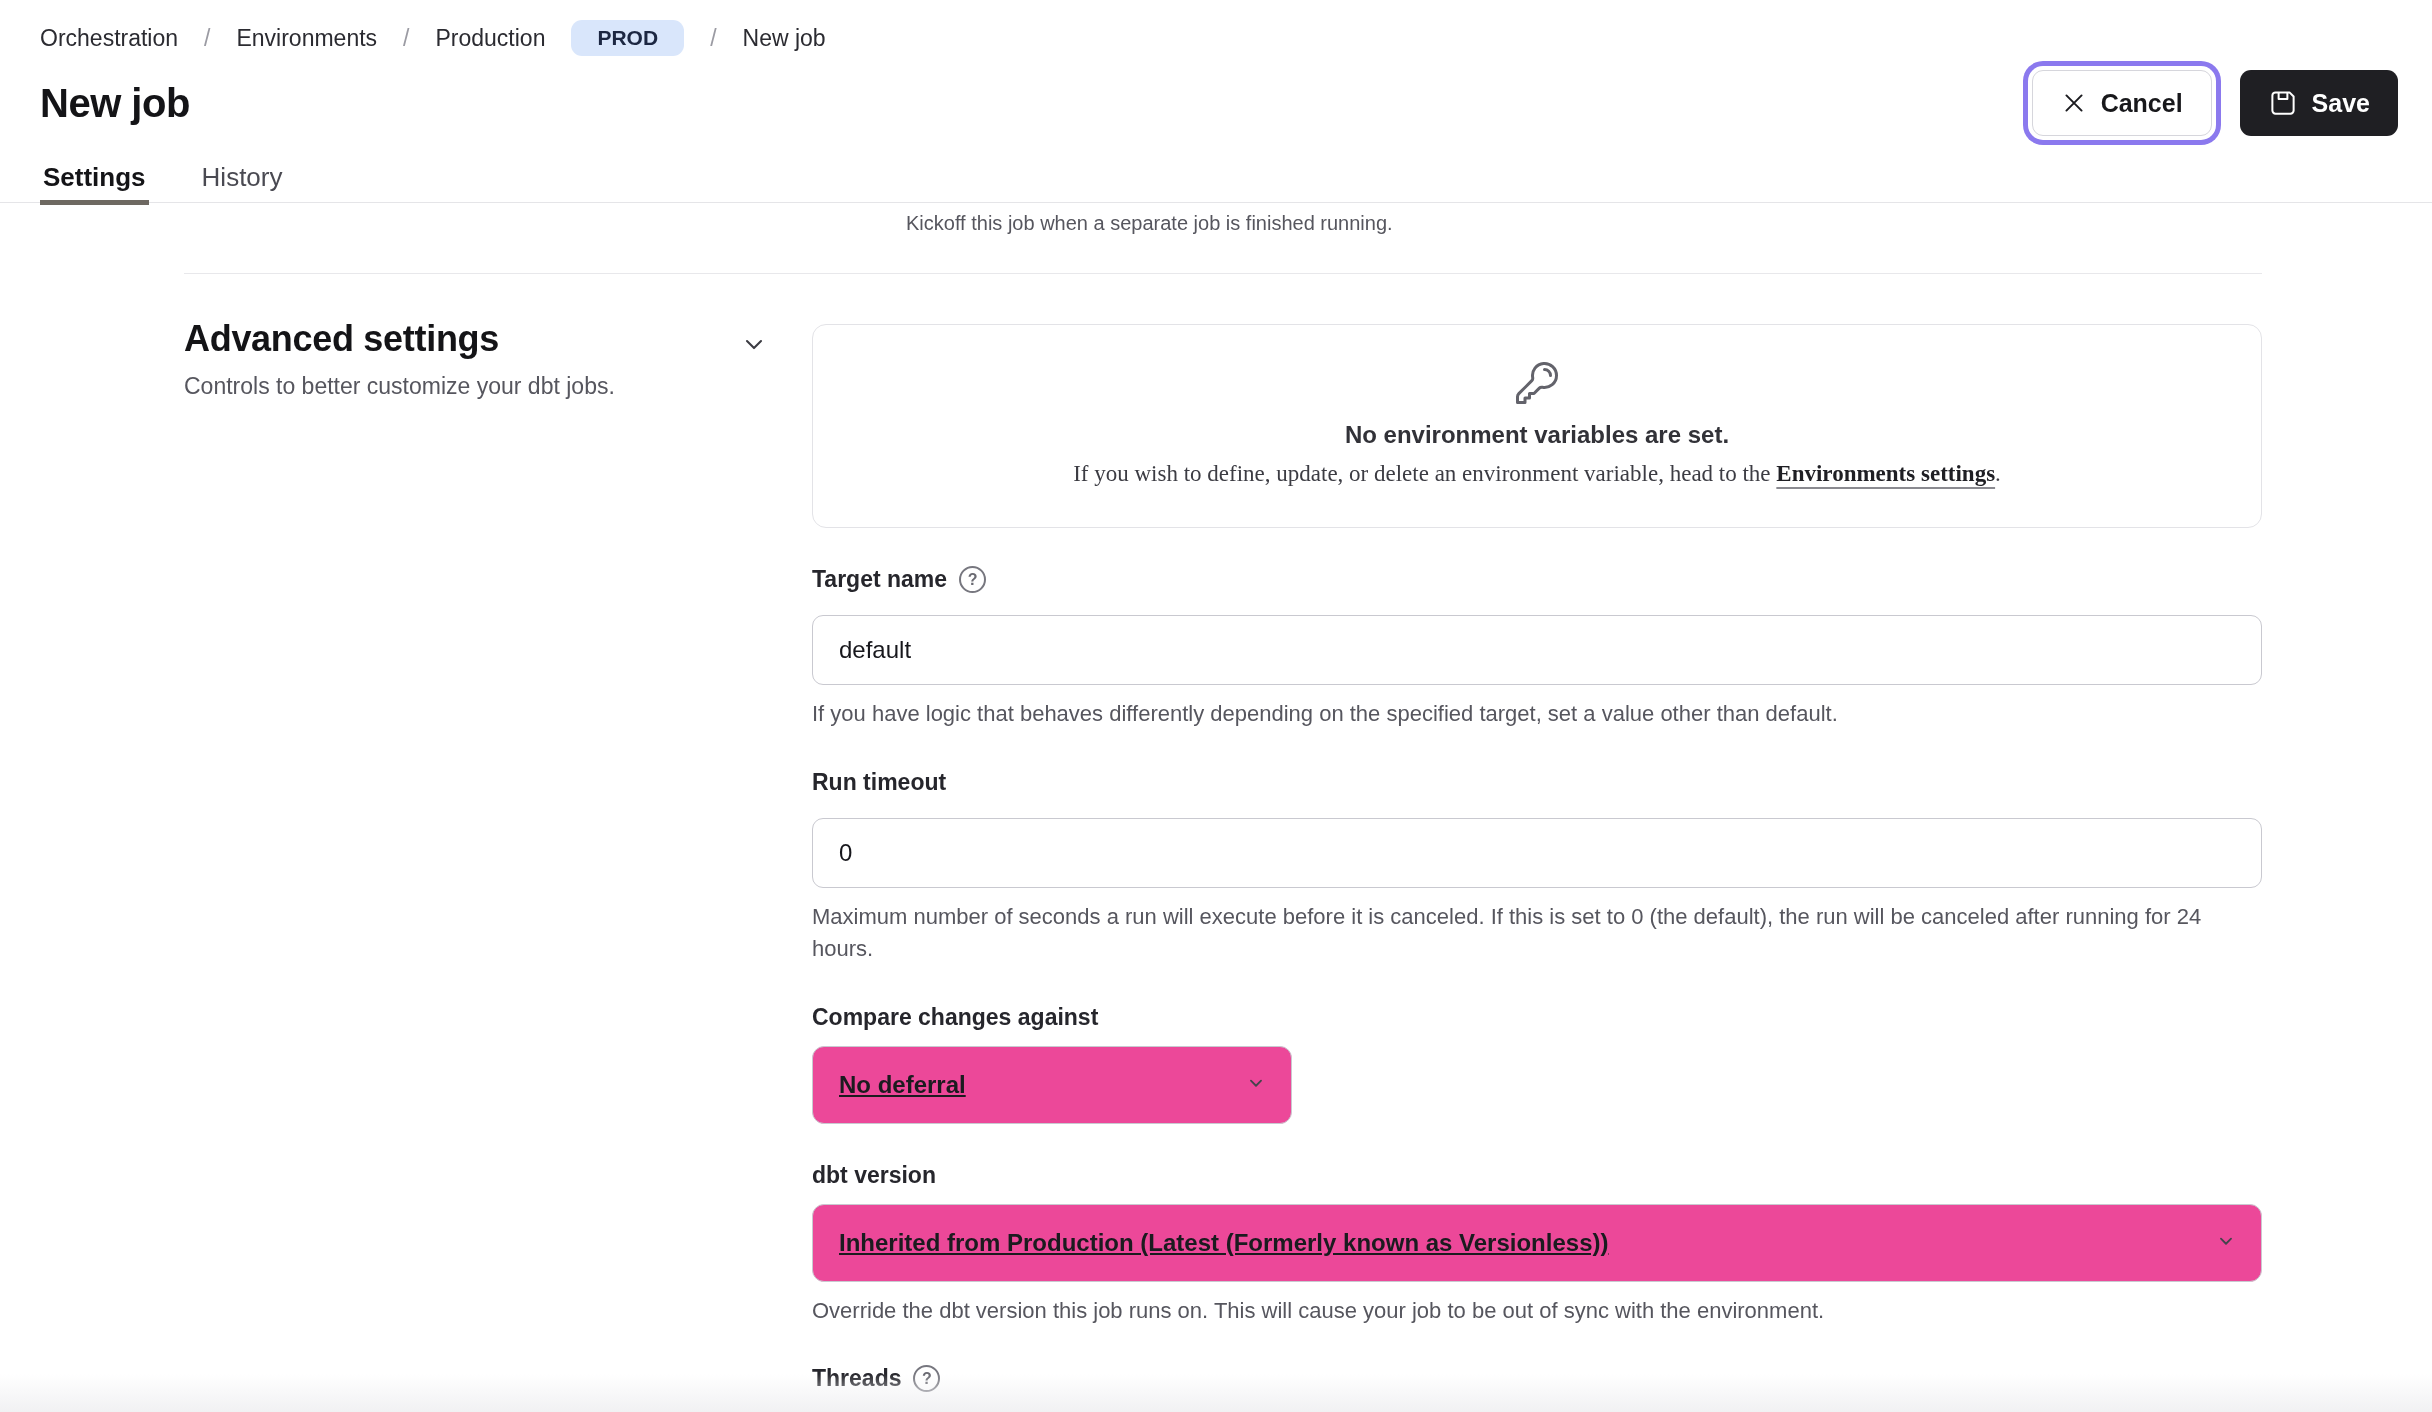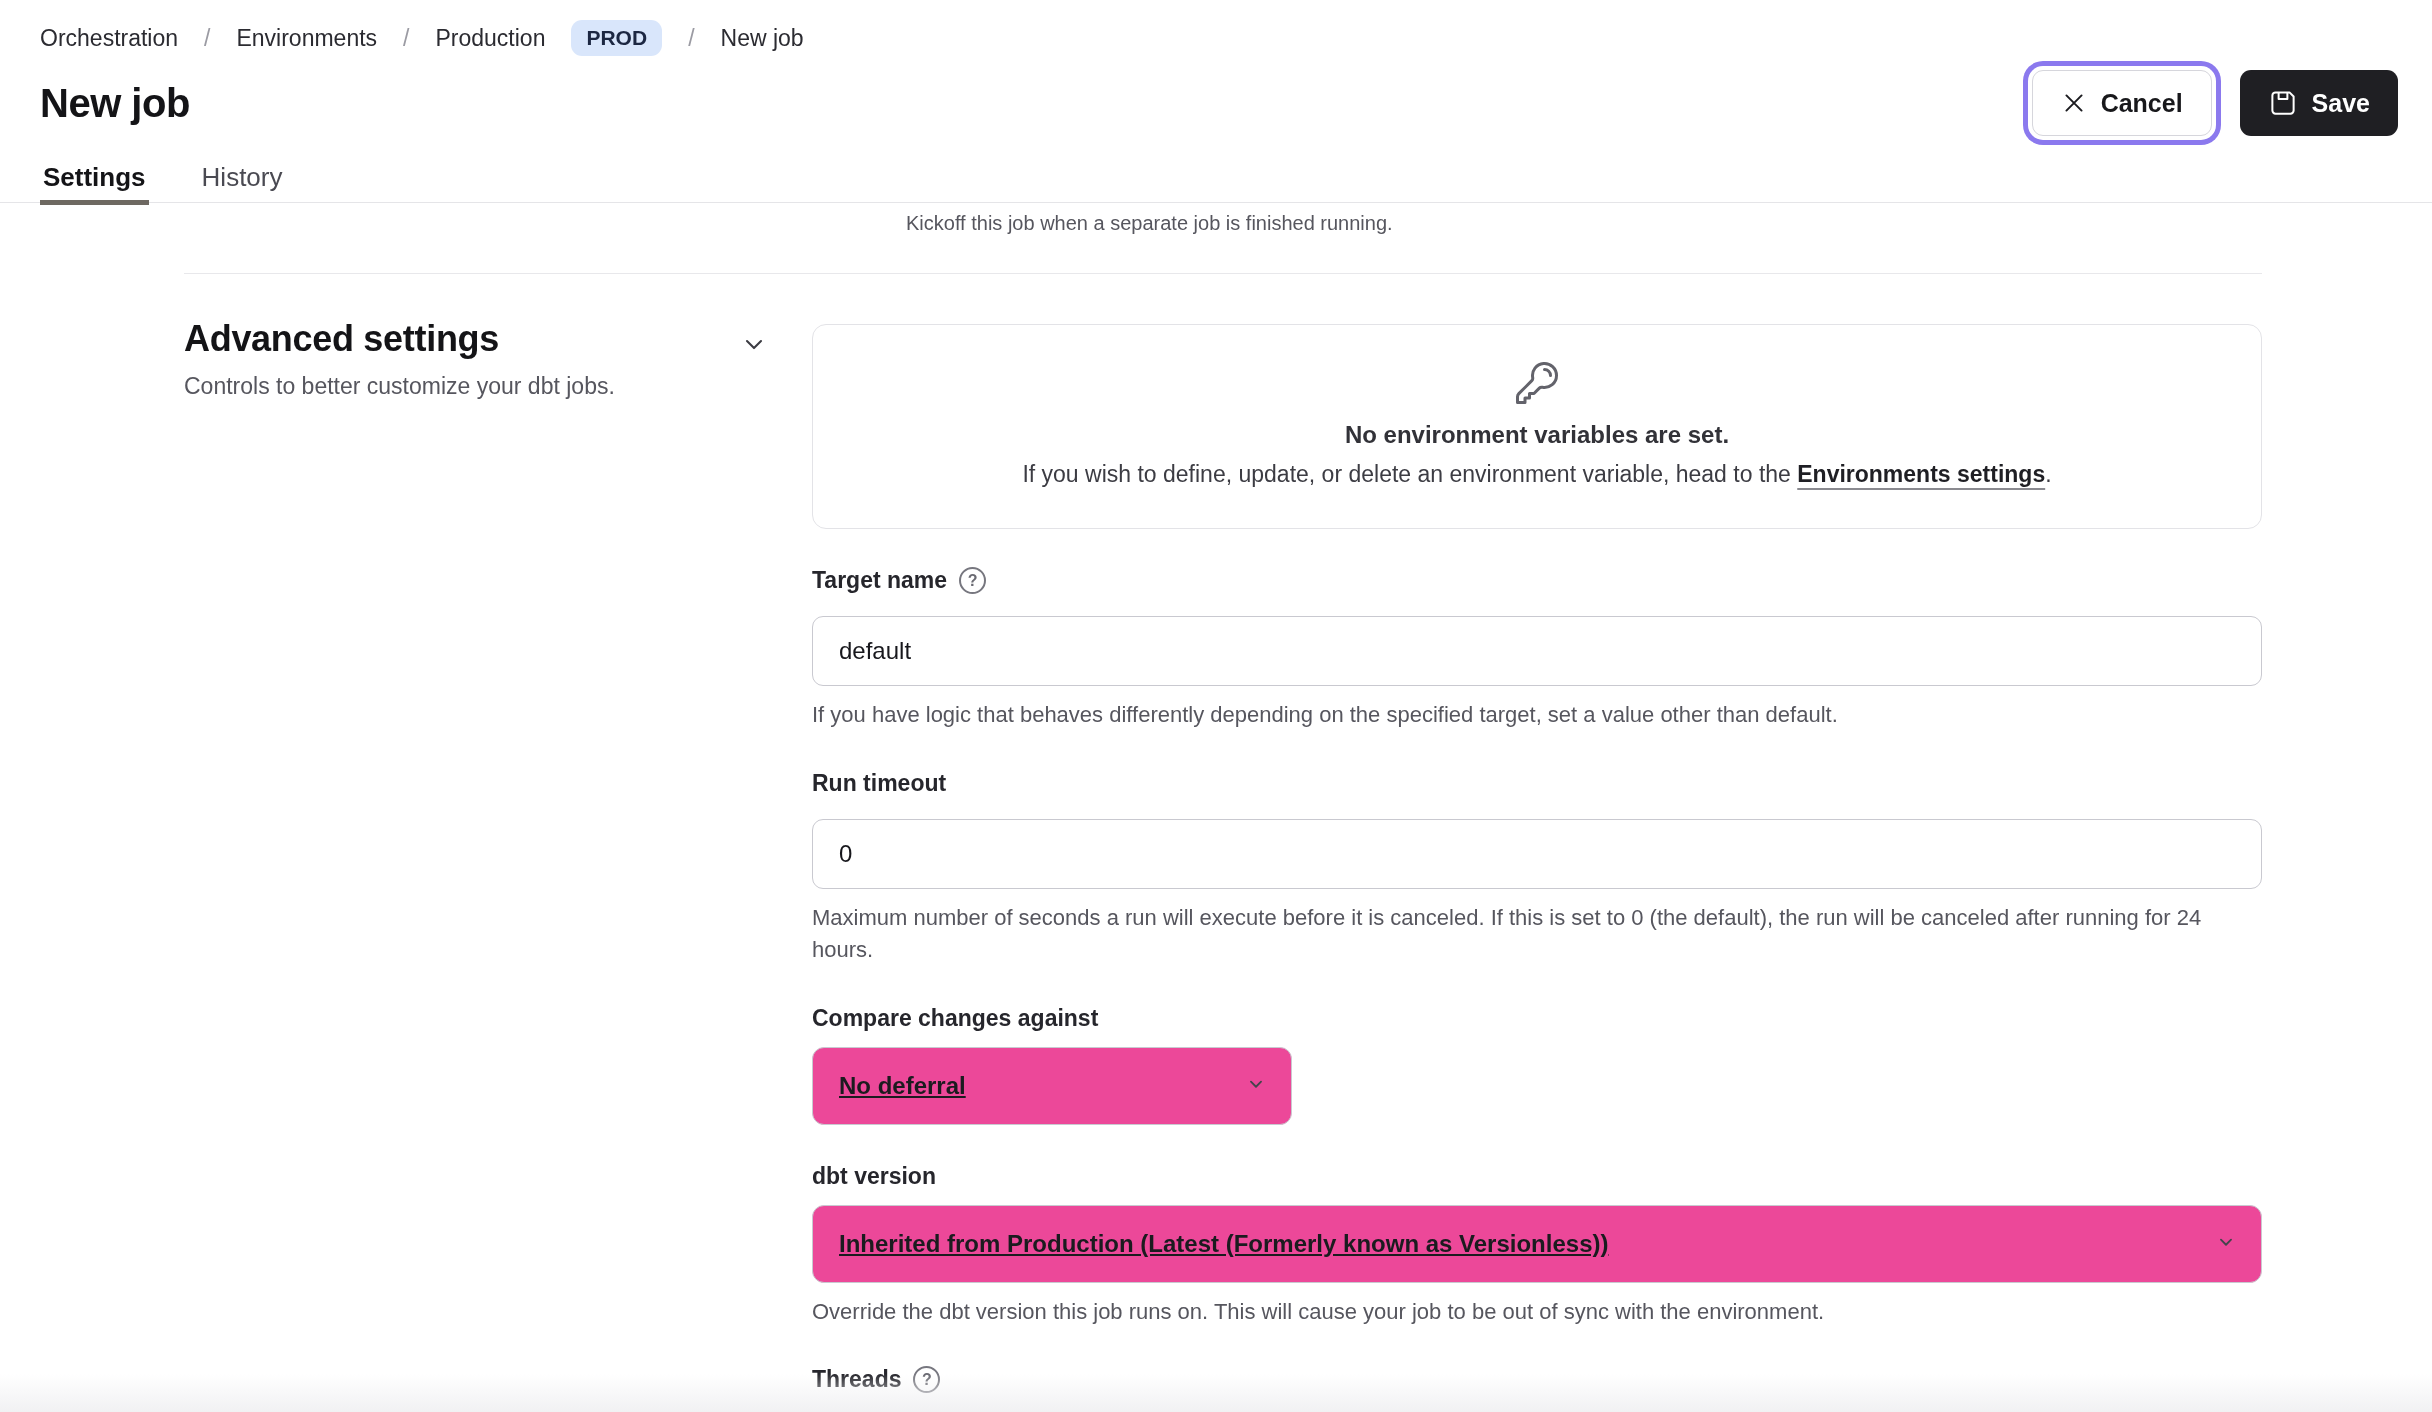--- a/index.html
+++ b/index.html
@@ -18,21 +18,21 @@
     display: flex; align-items: center; gap: 24px;
     padding: 20px 40px 0 40px;
     font-size: 23px; color: #2b2b31;
     height: 56px;
   }
   .crumb-link { cursor: pointer; }
   .crumb-sep { color: #9b9ba3; padding: 0 2px; }
   .crumb-badge {
     background: #d9e6fb; color: #1c2742;
     font-size: 21px; font-weight: 700;
-    padding: 6px 15px; border-radius: 11px;
+    padding: 6px 26px; border-radius: 11px;
     margin-left: 2px;
   }
   .title-row {
     display: flex; align-items: center; justify-content: space-between;
     padding: 14px 26px 0 40px;
   }
   .page-title { margin: 0; font-size: 40px; font-weight: 700; letter-spacing: -0.5px; color: #141417; }
   .actions { display: flex; align-items: center; gap: 22px; padding-right: 8px; }
   .btn {
     display: inline-flex; align-items: center; gap: 14px;
@@ -83,21 +83,21 @@
   .adv-right { flex: 1 1 auto; margin-top: 6px; }
 
   
   .env-card {
     border: 1.5px solid #e3e3e7; border-radius: 14px;
     padding: 34px 30px 40px 30px;
     text-align: center;
   }
   .env-key { display: inline-flex; }
   .env-line1 { margin-top: 10px; font-size: 24px; font-weight: 600; color: #323238; }
-  .env-line2 { margin-top: 12px; font-size: 23px; color: #3c3c43; }
+  .env-line2 { margin-top: 12px; font-size: 23px; color: #3c3c43; font-family: Liberation Serif, serif; }
   .env-link {
     font-weight: 700; color: #1f1f24; cursor: pointer;
     text-decoration: underline; text-underline-offset: 6px;
     text-decoration-color: #8a8a90; text-decoration-thickness: 2px;
   }
 
   
   .field { margin-top: 38px; }
   .field-label {
     display: flex; align-items: center; gap: 10px;

